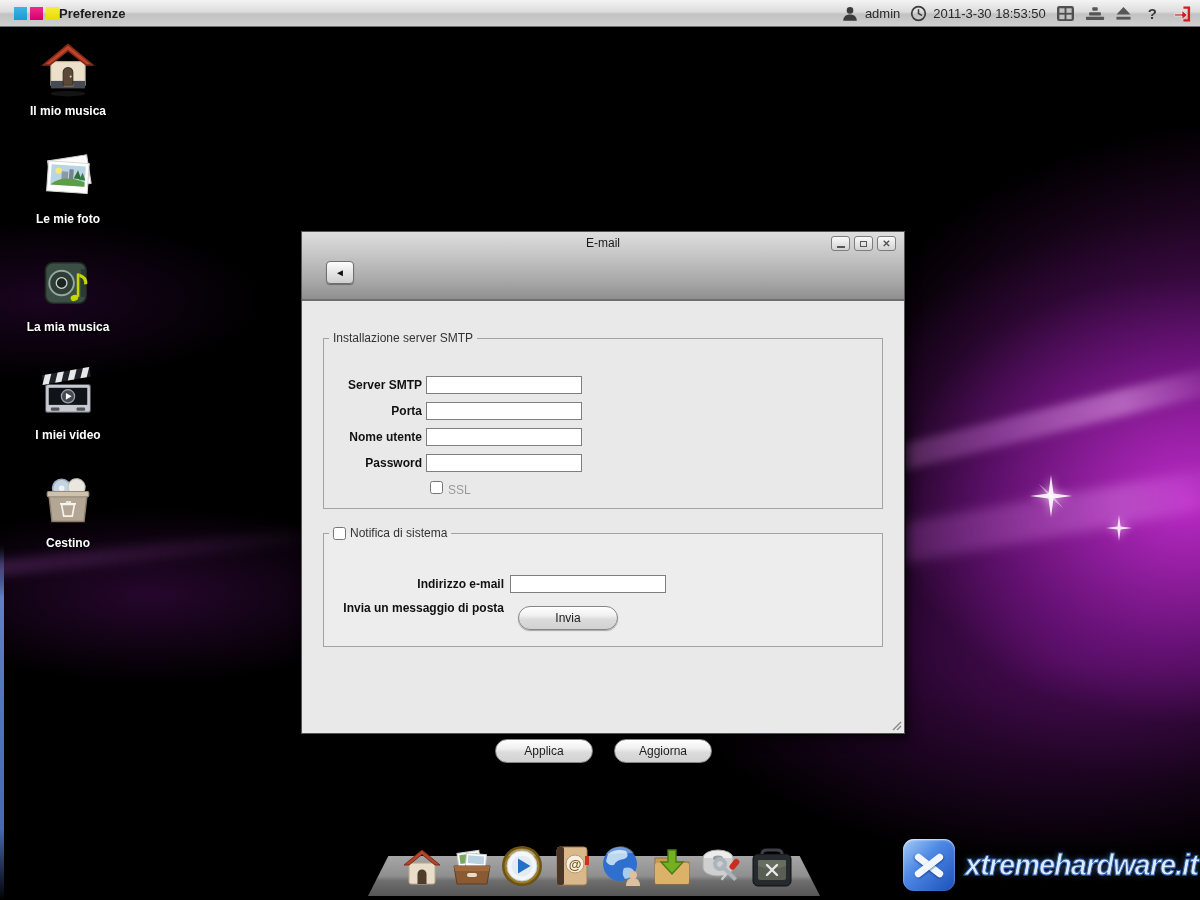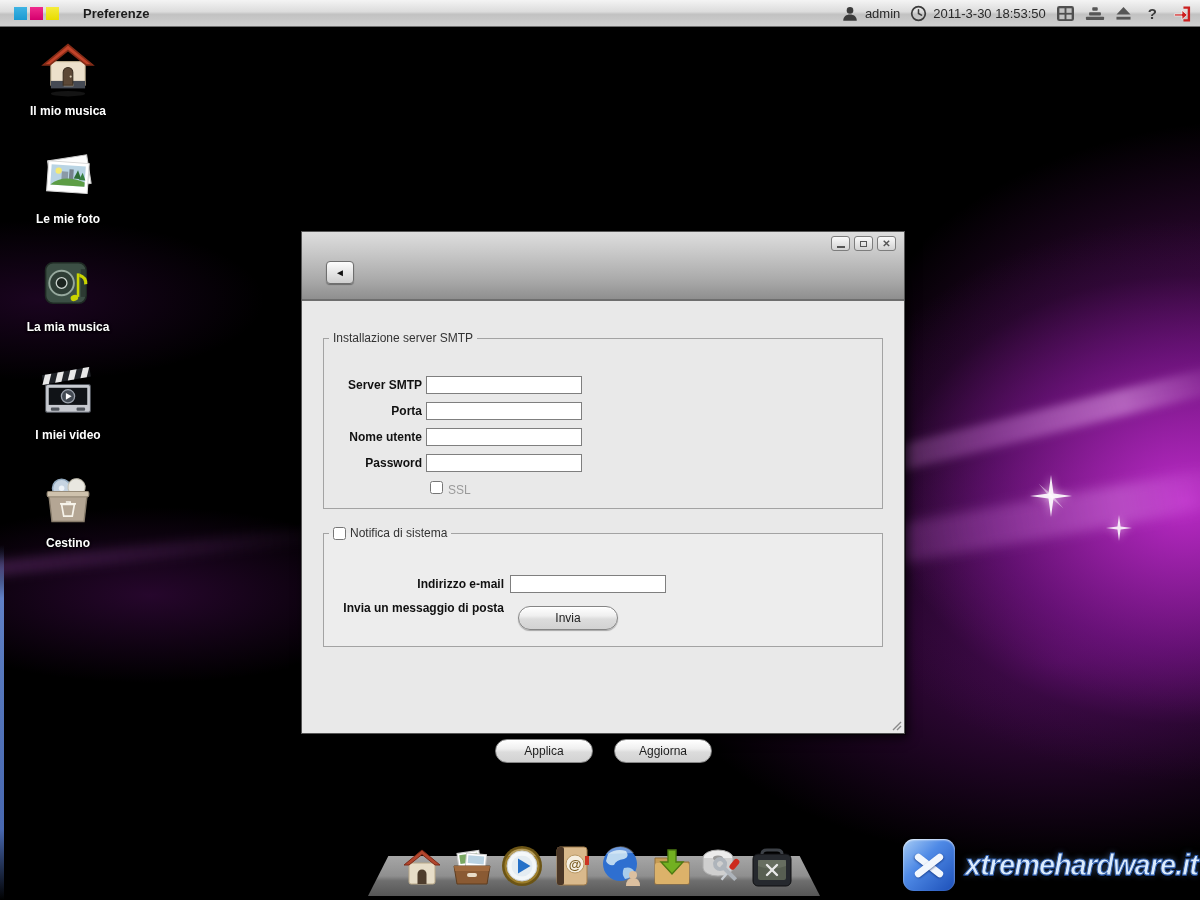--- a/index.html
+++ b/index.html
@@ -29,21 +29,21 @@
   .edge-glow { position:absolute; left:0; top:545px; width:4px; height:355px;
     background:linear-gradient(180deg, transparent, rgba(110,150,230,.85) 15%, rgba(90,130,220,.8) 80%, transparent); }
   .sparkle { position:absolute; filter:drop-shadow(0 0 4px rgba(255,220,255,.9)); }
 
   
   .topbar { position:absolute; left:0; top:0; width:1200px; height:27px;
     background:linear-gradient(180deg,#f4f4f4 0%,#dcdcdc 45%,#c2c2c2 55%,#cfcfcf 100%);
     border-bottom:1px solid #6f6f6f; display:flex; align-items:center; }
   .brand-squares { display:flex; gap:3px; margin-left:14px; }
   .brand-squares span { width:13px; height:13px; display:block; }
-  .menu-label { margin-left:24px; font-size:13px; font-weight:bold; color:#1c1c1c; }
+  .menu-label { font-size:13px; font-weight:bold; color:#1c1c1c; }
   .topbar-right { position:absolute; right:8px; top:0; height:27px; display:flex; align-items:center; gap:10px; }
   .tb-item { display:flex; align-items:center; gap:6px; }
   .tb-text { font-size:13px; color:#2a2a2a; }
   .tb-icon { display:inline-flex; align-items:center; justify-content:center; cursor:pointer; }
   .help-glyph { font-size:15px; font-weight:bold; color:#3c3c3c; padding:0 6px; cursor:pointer; }
 
   
   .desk-col { position:absolute; left:12px; top:36px; width:112px; }
   .desk-icon { width:112px; margin-bottom:26px; text-align:center; cursor:pointer; }
   .desk-icon svg { display:block; margin:0 auto; }
@@ -263,20 +263,21 @@
           <path d="M20.5 33.5 h15"></path>
           <path d="M26 31.8 h4 v1.7"></path>
         </g>
       </svg>
       <span class="desk-label">Cestino</span>
     </div>
   </div>
 
   <div class="dialog">
     <div class="dlg-header">
+      <div class="dlg-title">E-mail</div>
       <div class="dlg-controls">
         <div class="win-btn">
             <span class="bar"></span>
           </div>
         <div class="win-btn">
             <span class="box"></span>
           </div>
         <div class="win-btn">
             <span class="x-glyph">✕</span>
           </div>

